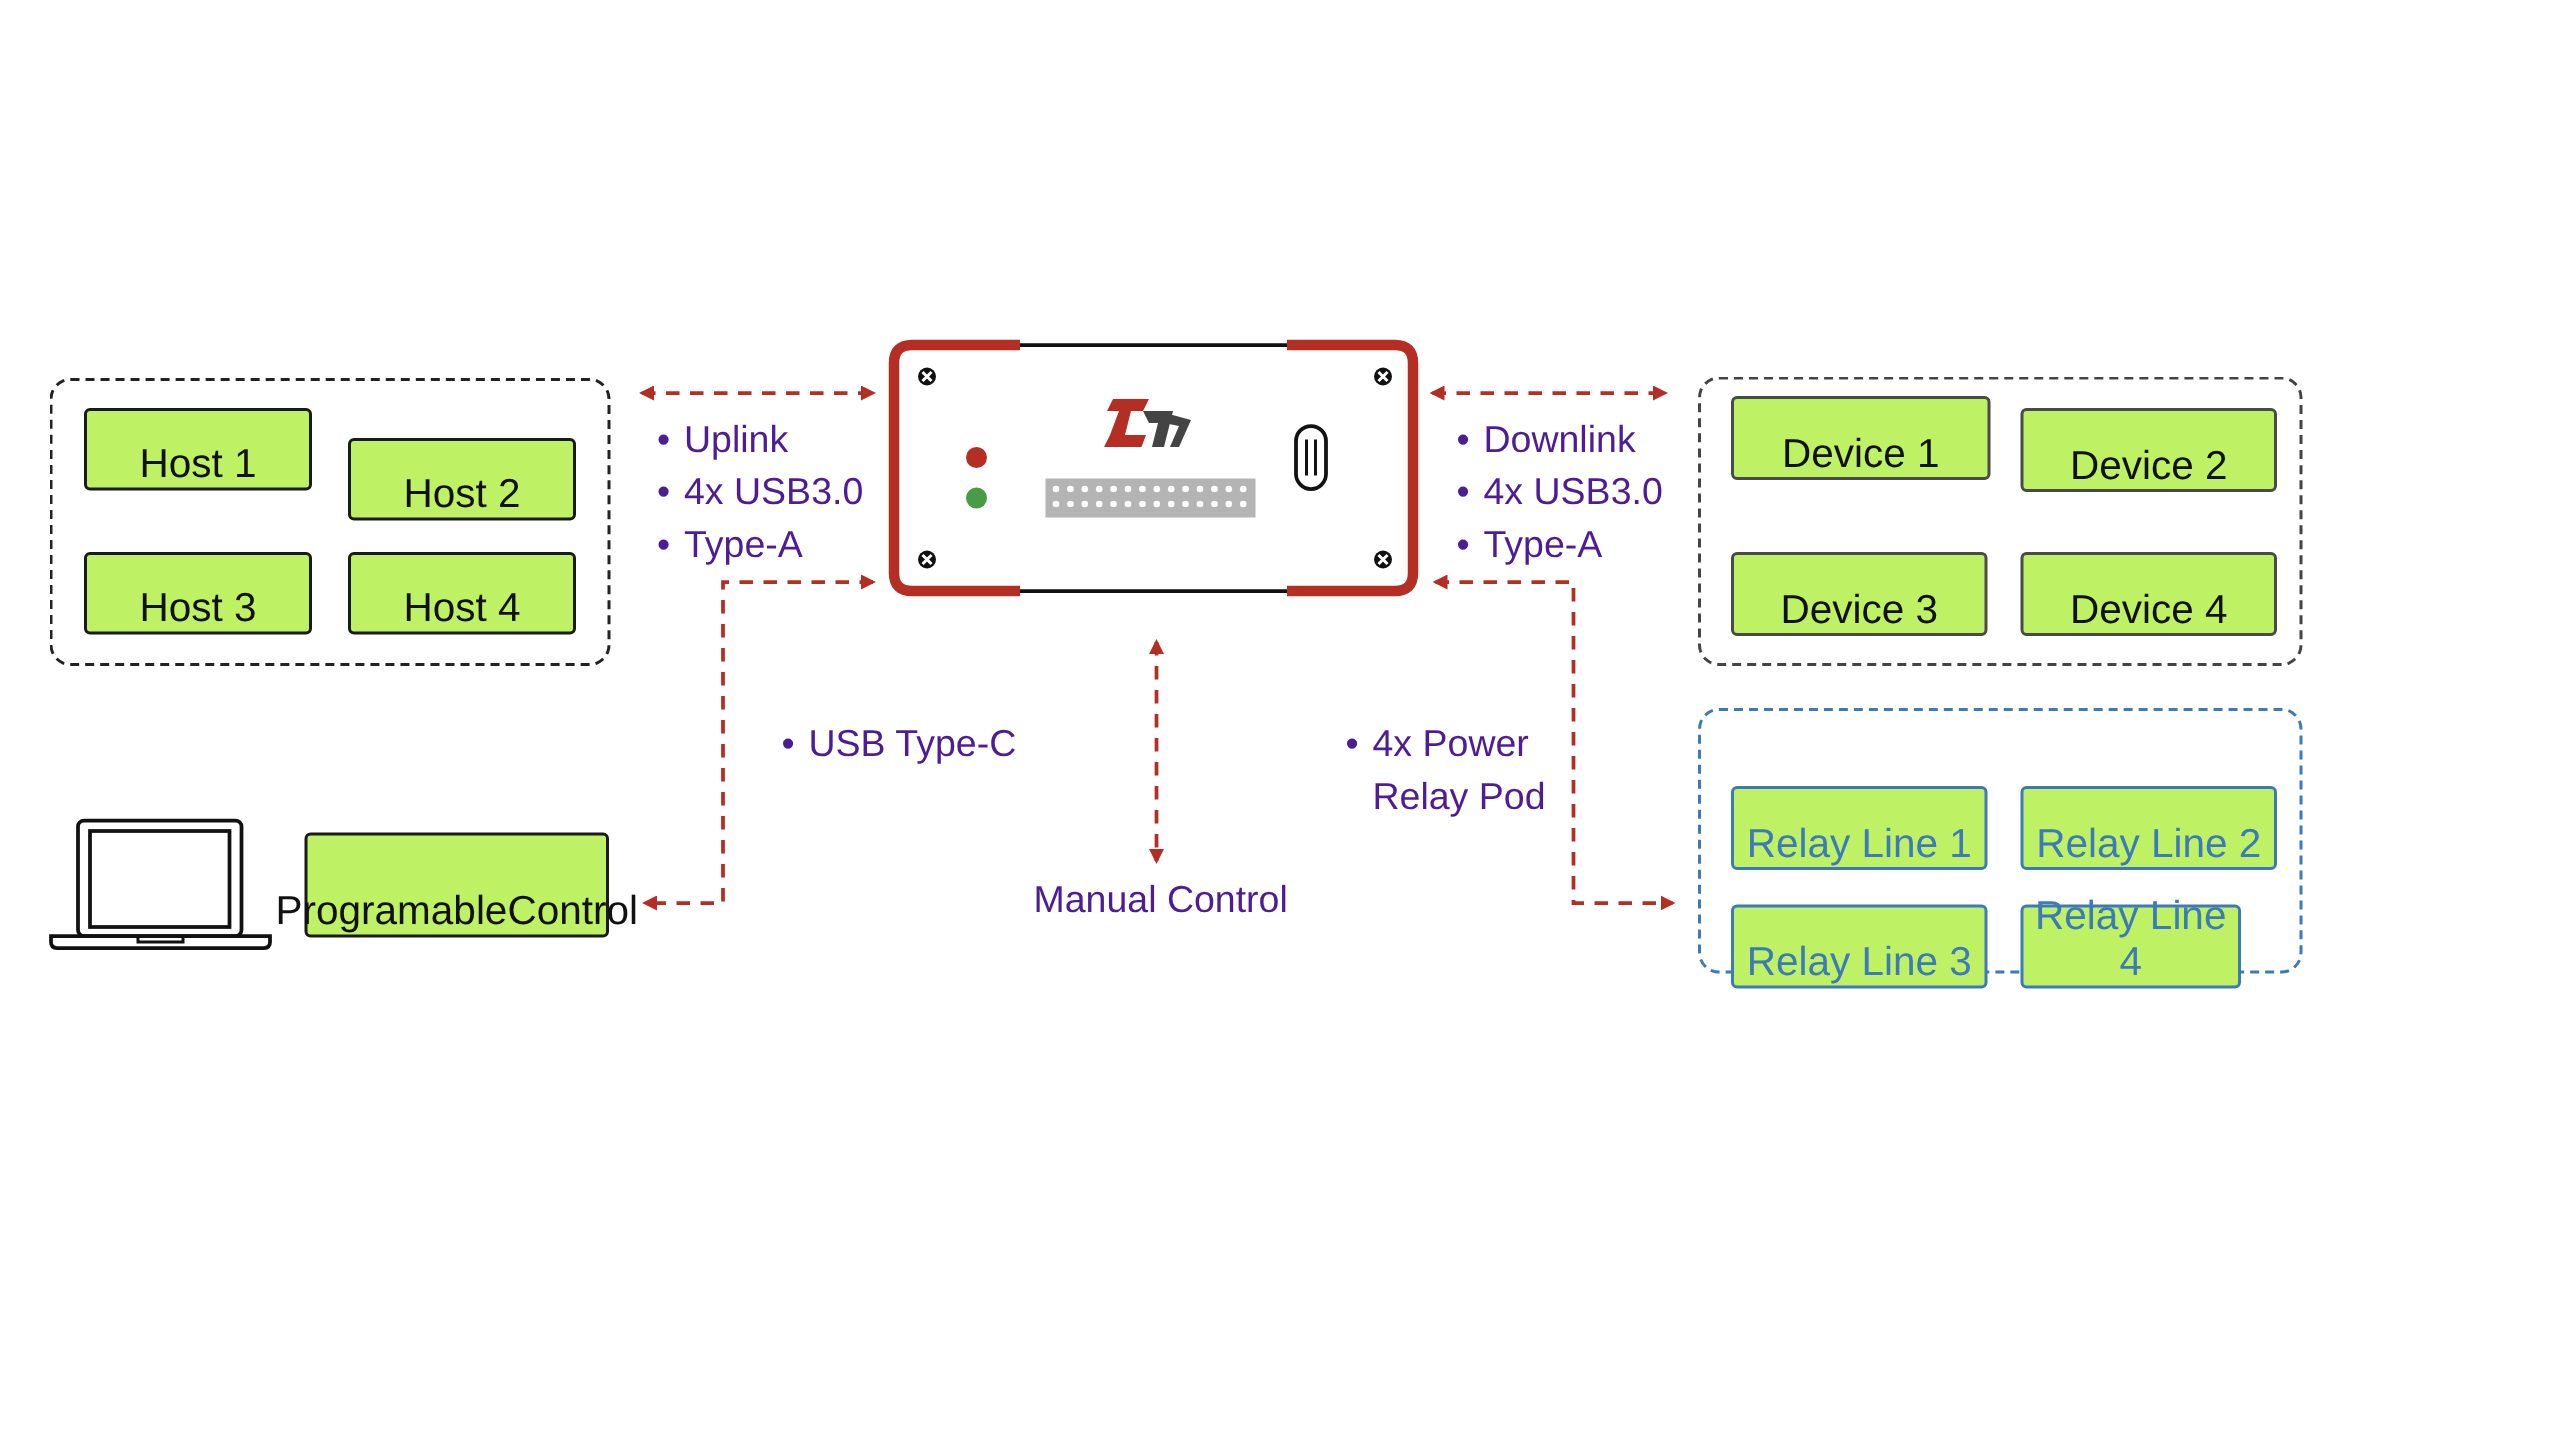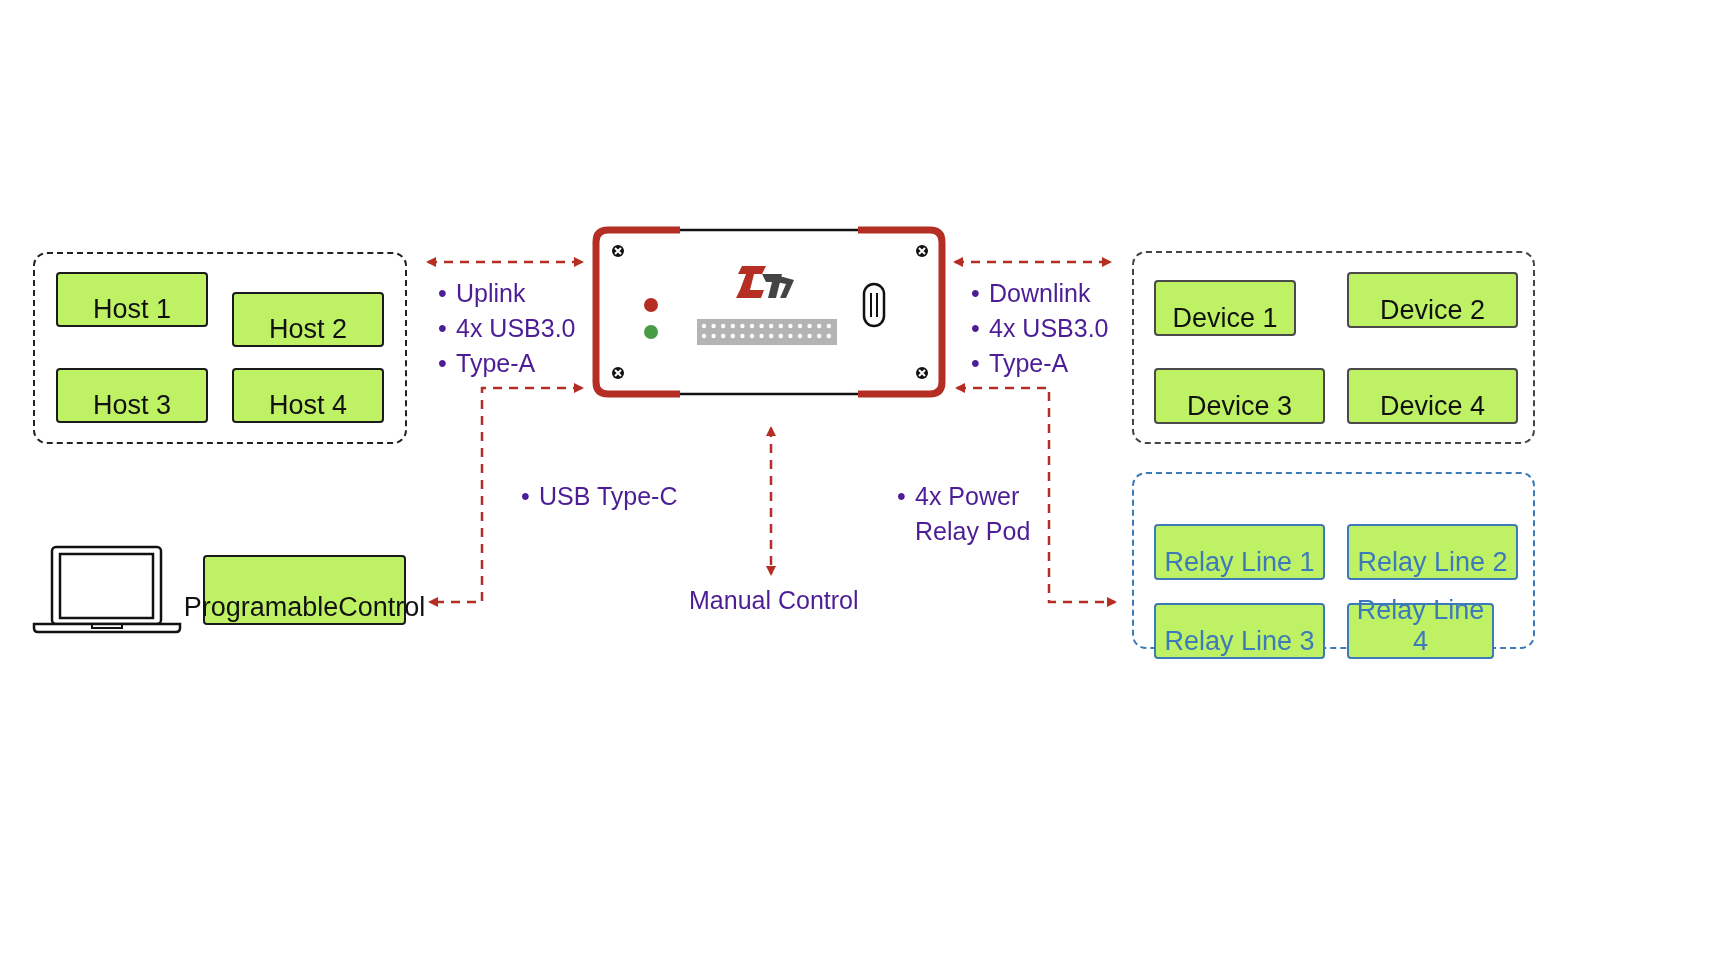--- a/index.html
+++ b/index.html
@@ -29,21 +29,21 @@
     <span>Host 2</span>
   </div>
 <div class="node" style="left:56px;top:368px;width:152px;height:55px;">
     <span>Host 3</span>
   </div>
 <div class="node" style="left:232px;top:368px;width:152px;height:55px;">
     <span>Host 4</span>
   </div>
 
 <div class="group dev" style="left:1132px;top:251px;width:403px;height:193px;"></div>
-<div class="node dev" style="left:1154px;top:280px;width:142px;height:56px;">
+<div class="node dev" style="left:1154px;top:264px;width:173px;height:56px;">
     <span>Device 1</span>
   </div>
 <div class="node dev" style="left:1347px;top:272px;width:171px;height:56px;">
     <span>Device 2</span>
   </div>
 <div class="node dev" style="left:1154px;top:368px;width:171px;height:56px;">
     <span>Device 3</span>
   </div>
 <div class="node dev" style="left:1347px;top:368px;width:171px;height:56px;">
     <span>Device 4</span>

